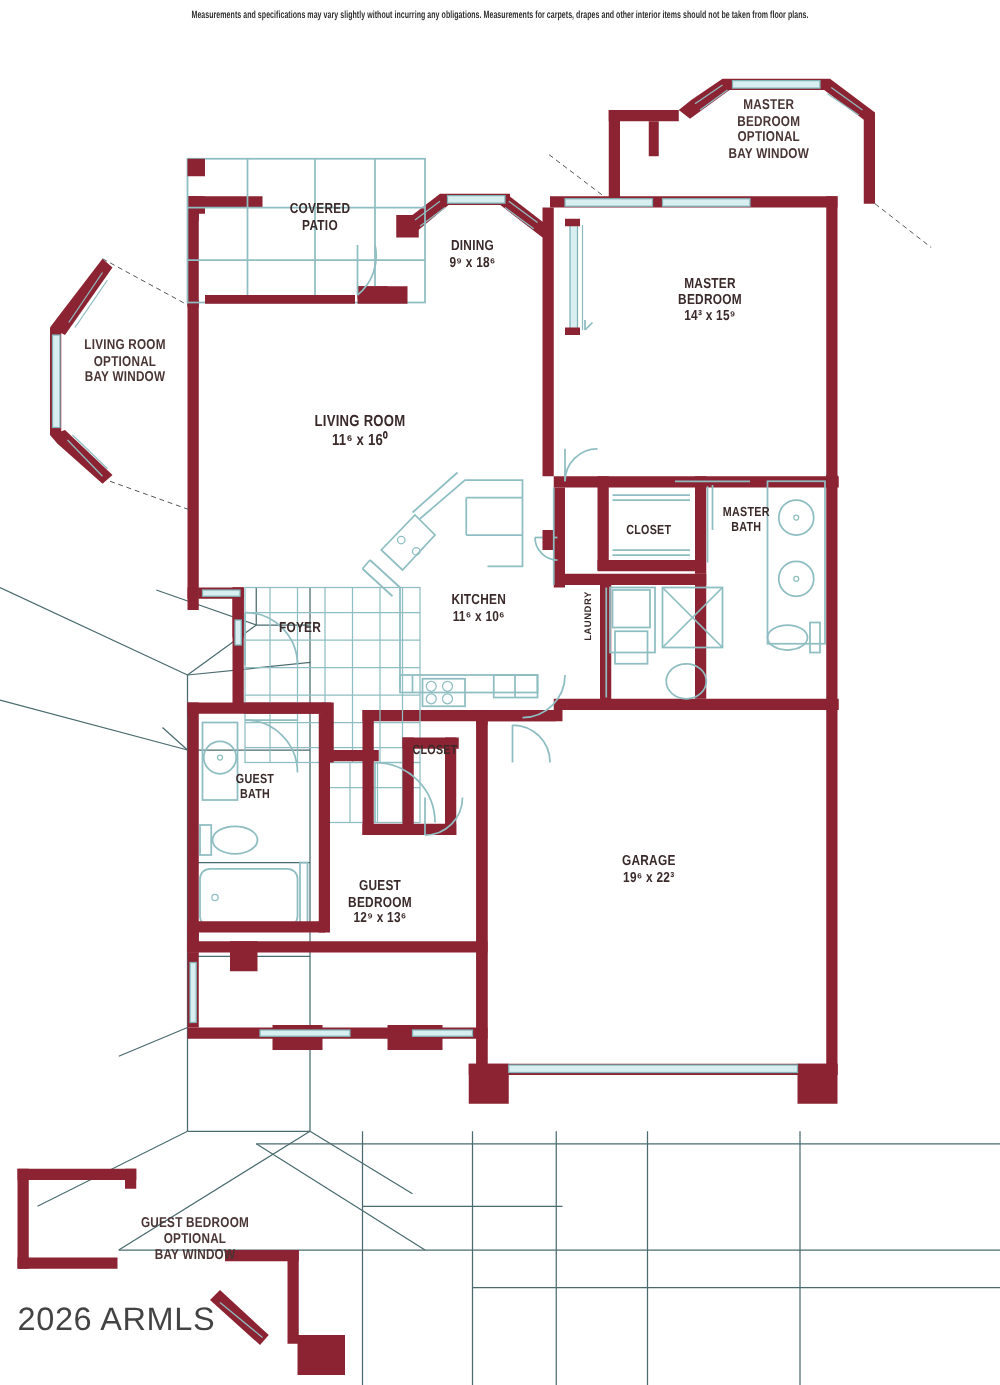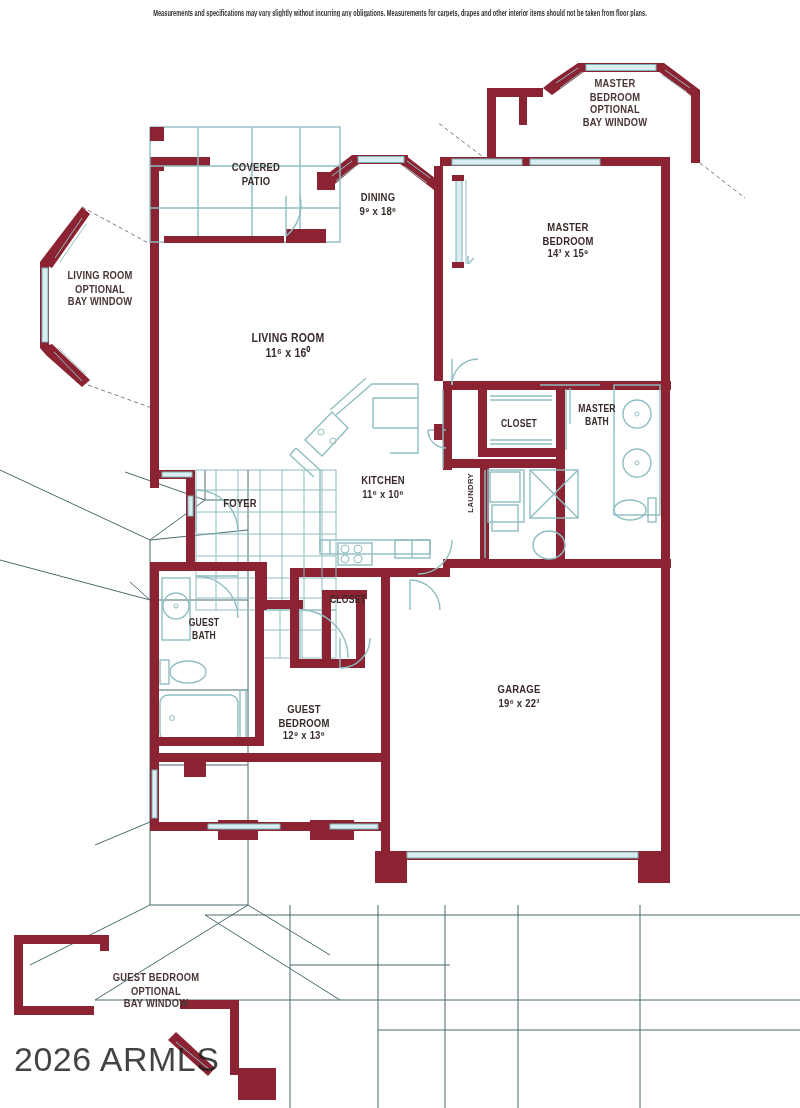--- a/index.html
+++ b/index.html
@@ -65,21 +65,21 @@
     font-size: 7.6px;
     font-weight: bold;
     letter-spacing: 0.4px;
     color: #3a2a2a;
     font-family: "Liberation Sans", sans-serif;
   }
   #watermark {
     position: absolute;
     left: 14px;
     top: 1040px;
-    font-size: 34px;
+    font-size: 26px;
     font-family: "Liberation Sans", sans-serif;
     color: #1a1a1a;
     opacity: 0.82;
     letter-spacing: 0.5px;
     pointer-events: none;
   }
 </style>
 </head>
 <body>
 

